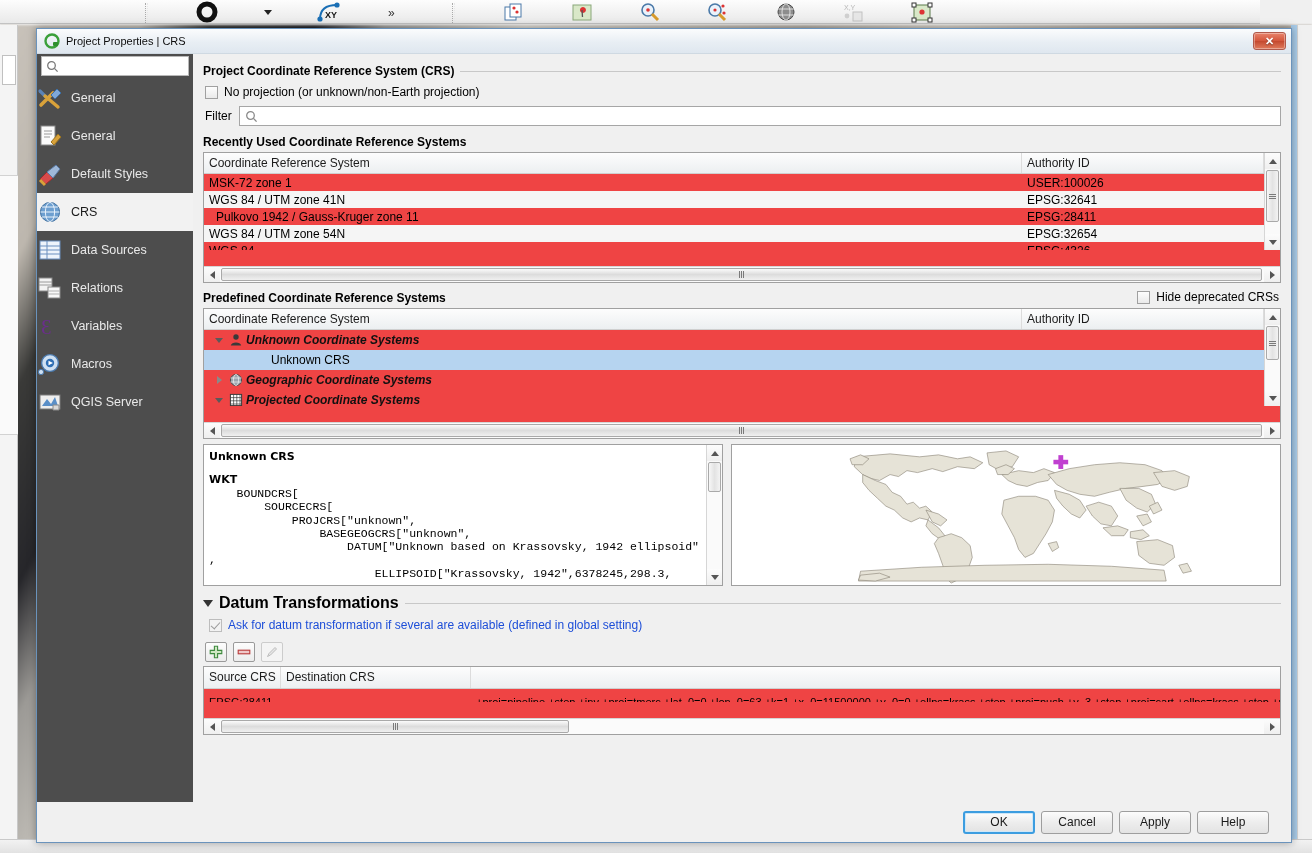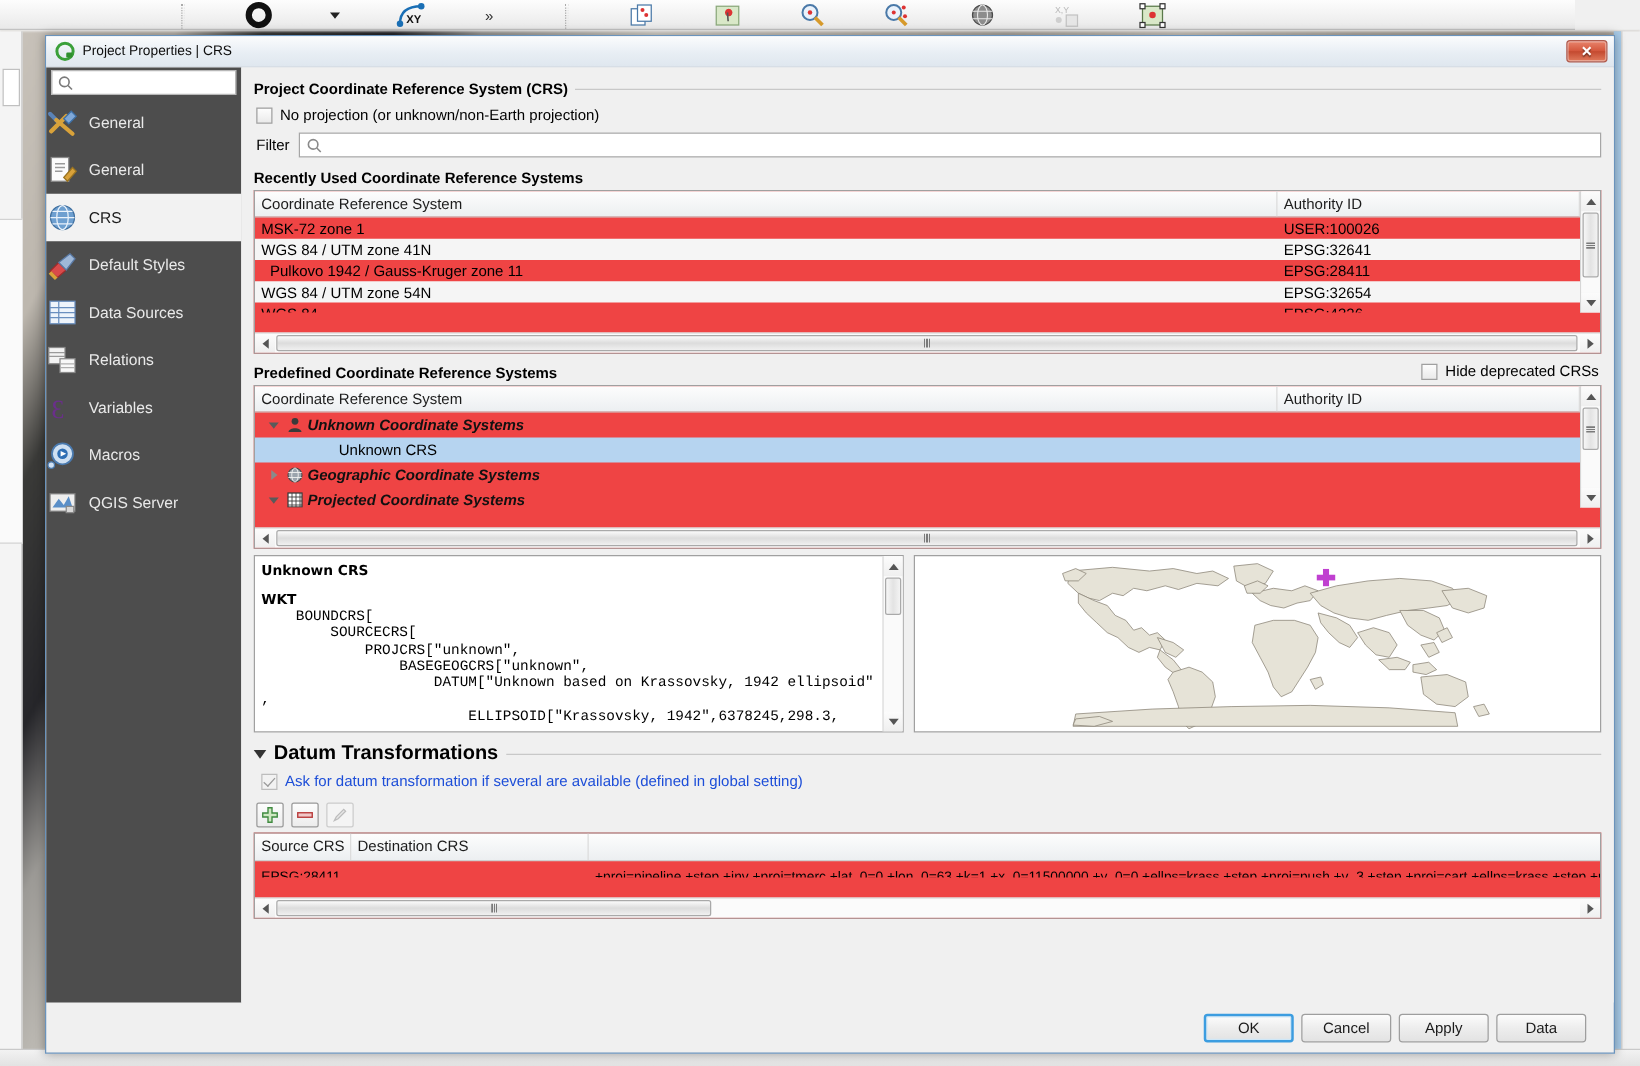--- a/index.html
+++ b/index.html
@@ -367,40 +367,40 @@
         <span class="si-ico">
           <svg width="26" height="26" viewBox="0 0 26 26">
             <rect x="4" y="3" width="14" height="19" fill="#fbfbfb" stroke="#8a8a8a"></rect>
             <path d="M7,8 H15 M7,11 H15 M7,14 H13" stroke="#9a9a9a" stroke-width="1.2"></path>
             <path d="M14,19 L21,11 L24,14 L17,22 Z" fill="#d9a23a" stroke="#9a7320"></path>
           </svg>
         </span>
         <span>General</span>
       </div>
 
+      <div class="side-item">
+        <span class="si-ico">
+          <svg width="26" height="26" viewBox="0 0 26 26">
+            <path d="M3,18 L10,11 L16,17 L9,23 Z" fill="#d94a4a" stroke="#9a2c2c"></path>
+            <path d="M10,11 L19,4 L23,8 L16,17 Z" fill="#9fb8d8" stroke="#5a7aa5"></path>
+            <path d="M3,19 L8,24" stroke="#d9a23a" stroke-width="3"></path>
+          </svg>
+        </span>
+        <span>Default Styles</span>
+      </div>
+
       <div class="side-item active">
         <span class="si-ico">
           <svg width="26" height="26" viewBox="0 0 26 26">
             <circle cx="13" cy="13" r="9.6" fill="#6d9fd0" stroke="#3f6f9f"></circle>
             <ellipse cx="13" cy="13" rx="4.6" ry="9.6" fill="none" stroke="#e9f2fb" stroke-width="1"></ellipse>
             <path d="M3.4,13 H22.6 M5,8 H21 M5,18 H21" stroke="#e9f2fb" stroke-width="1"></path>
           </svg>
         </span>
         <span>CRS</span>
-      </div>
-
-      <div class="side-item">
-        <span class="si-ico">
-          <svg width="26" height="26" viewBox="0 0 26 26">
-            <path d="M3,18 L10,11 L16,17 L9,23 Z" fill="#d94a4a" stroke="#9a2c2c"></path>
-            <path d="M10,11 L19,4 L23,8 L16,17 Z" fill="#9fb8d8" stroke="#5a7aa5"></path>
-            <path d="M3,19 L8,24" stroke="#d9a23a" stroke-width="3"></path>
-          </svg>
-        </span>
-        <span>Default Styles</span>
       </div>
 
       <div class="side-item">
         <span class="si-ico">
           <svg width="26" height="26" viewBox="0 0 26 26">
             <rect x="3" y="4" width="20" height="18" fill="#eef4fb" stroke="#6a8fbf"></rect>
             <path d="M3,9 H23 M3,13 H23 M3,17 H23 M10,4 V22" stroke="#6a8fbf" stroke-width="1"></path>
           </svg>
         </span>
         <span>Data Sources</span>
@@ -777,15 +777,15 @@
         </div>
       </div>
 
     </div>
   </div>
 
   <div id="footer">
     <span class="btn focus">OK</span>
     <span class="btn">Cancel</span>
     <span class="btn">Apply</span>
-    <span class="btn">Data</span>
+    <span class="btn">Help</span>
   </div>
 </div>
 
 </body></html>

